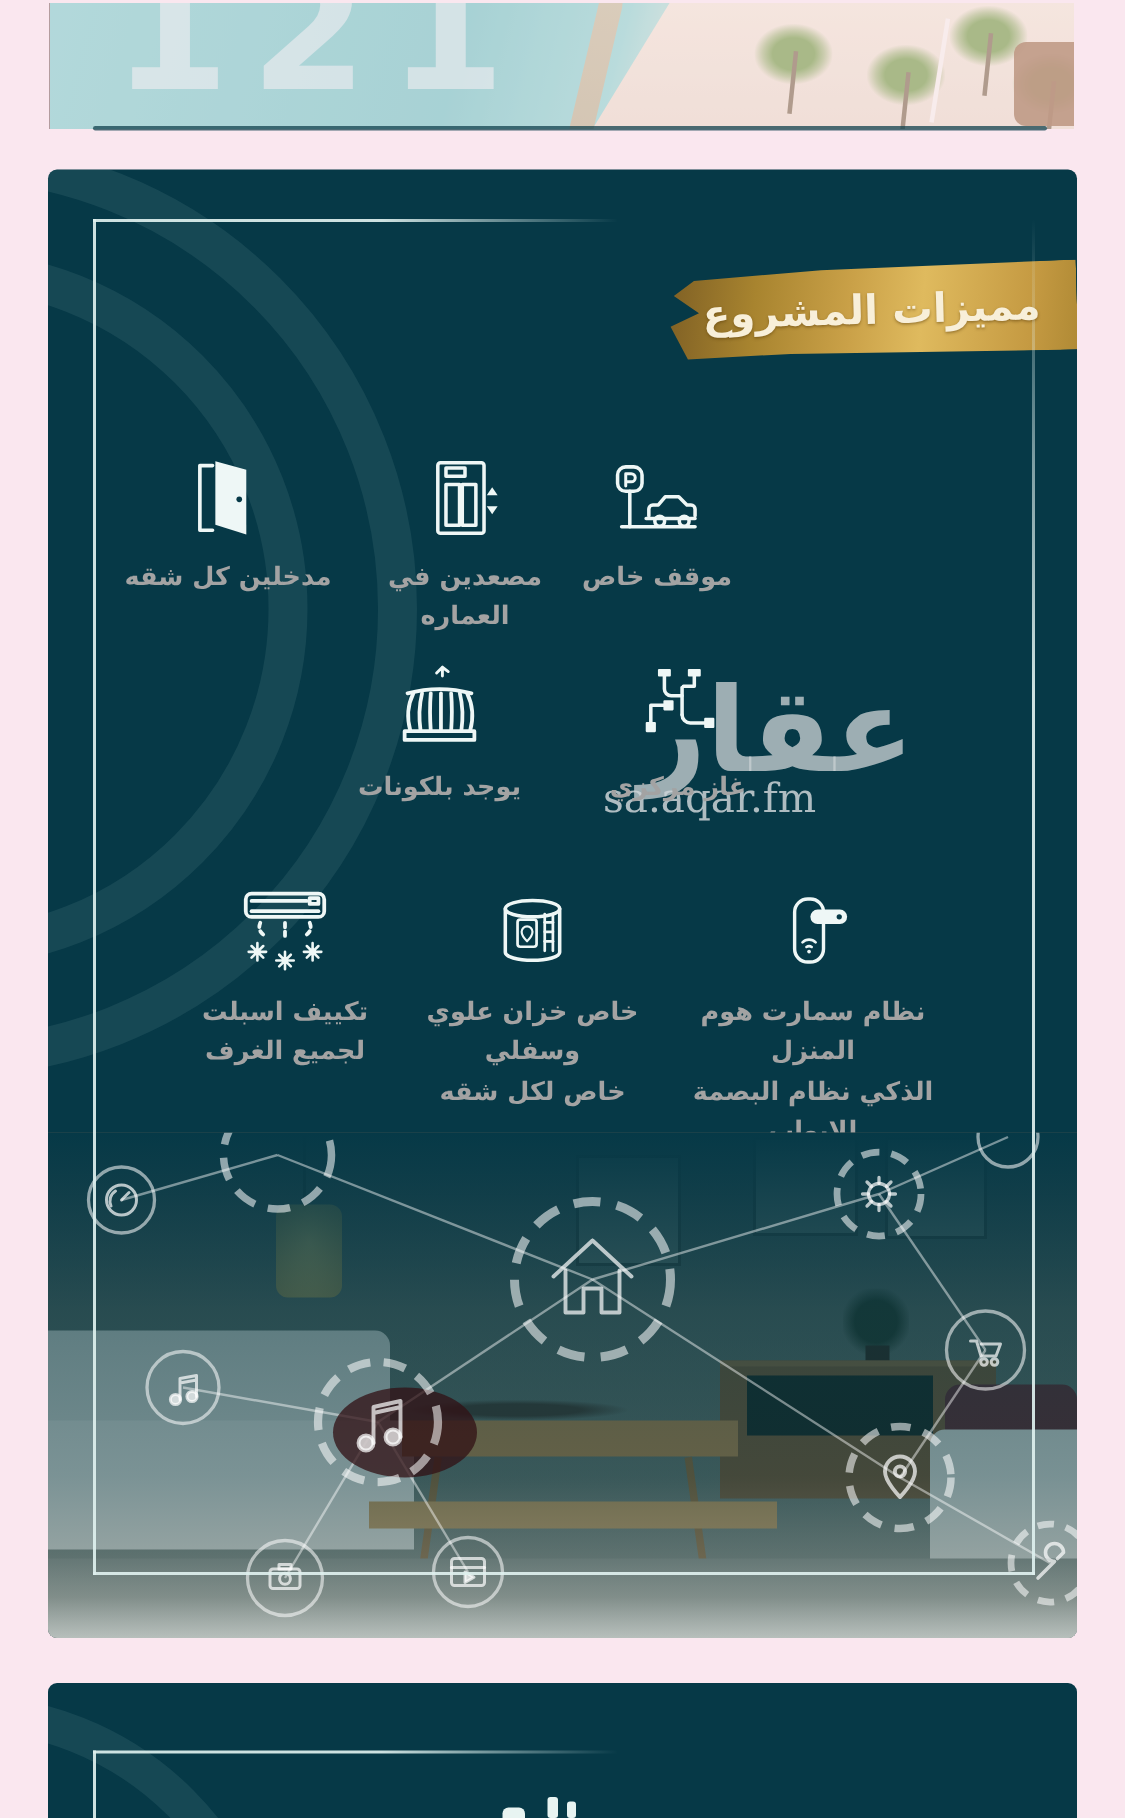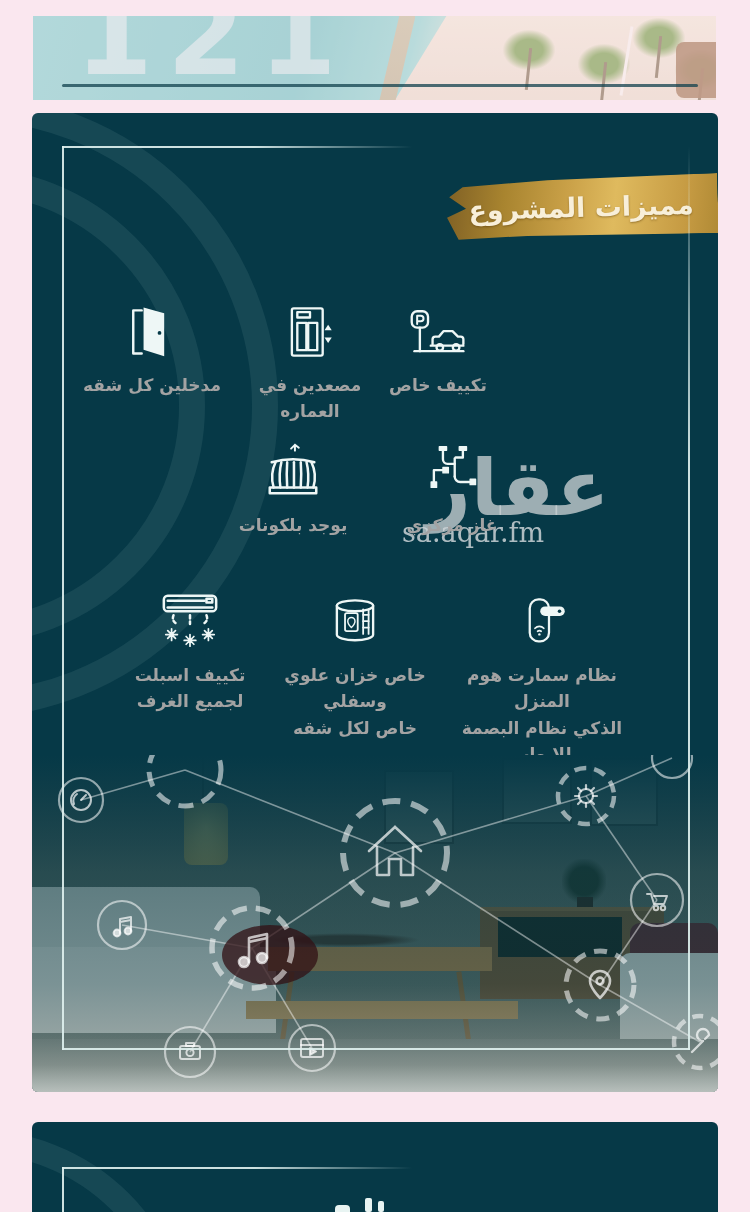--- a/index.html
+++ b/index.html
@@ -1,20 +1,20 @@
 <!DOCTYPE html>
 <html lang="ar"><head>
 <meta charset="utf-8">
 <style>
   html,body{margin:0;padding:0;}
   body{font-family:"DejaVu Sans","Liberation Sans",sans-serif;}
   #stage{position:relative;width:750px;height:1212px;background:#fae7ef;overflow:hidden;}
 
   
-  .hero{position:absolute;left:33px;top:16px;width:683px;height:84px;overflow:hidden;background:#7f1d1d;}
+  .hero{position:absolute;left:33px;top:2px;width:683px;height:84px;overflow:hidden;background:#7f1d1d;}
   .hero .water{position:absolute;inset:0;background:linear-gradient(105deg,#7fd3d0 0%,#6cc8c6 40%,#8ad8d2 55%,#a5ded5 58%);}
   .hero .digits{position:absolute;left:42px;top:-46px;font-size:112px;font-weight:bold;color:rgba(255,255,255,0.52);letter-spacing:14px;font-family:"DejaVu Sans",sans-serif;}
   .hero .sand{position:absolute;right:0;top:0;width:47%;height:100%;background:linear-gradient(180deg,#f1e9d7,#e9decb);clip-path:polygon(16% 0,100% 0,100% 100%,0 100%);}
   .hero .shore{position:absolute;right:44%;top:0;width:36px;height:100%;background:linear-gradient(180deg,#cdb98f,#c2ad82);clip-path:polygon(55% 0,100% 0,45% 100%,0 100%);opacity:.85;}
   .palm{position:absolute;width:52px;height:40px;}
   .palm .fronds{position:absolute;inset:0;background:radial-gradient(ellipse at center,#6f9e42 0 38%,rgba(111,158,66,0.55) 55%,transparent 72%);}
   .palm .trunk{position:absolute;left:24px;top:18px;width:3px;height:42px;background:#7a6a4a;transform:rotate(6deg);}
   .hero .hut{position:absolute;right:-6px;top:26px;width:46px;height:56px;background:#96683f;border-radius:8px 0 0 8px;opacity:.9;}
   .hero .pole{position:absolute;right:88px;top:10px;width:3px;height:70px;background:#f6f4ee;transform:rotate(9deg);}
   .hero .wash{position:absolute;inset:0;background:rgba(250,224,233,0.42);}
@@ -130,21 +130,21 @@
         <svg width="62" height="58" viewBox="0 0 64 64">
           <rect x="3" y="8" width="18" height="18" rx="6"></rect>
           <path d="M9 22 v-9 h4 a3 3 0 0 1 0 6 h-4" stroke-width="2.2"></path>
           <line x1="12" y1="26" x2="12" y2="52"></line>
           <path d="M24 46 h36 M26 44 v-5 a3 3 0 0 1 3 -3 h4 l5 -6 h10 l6 6 h3 a3 3 0 0 1 3 3 v5"></path>
           <circle cx="34" cy="48" r="3.6"></circle>
           <circle cx="52" cy="48" r="3.6"></circle>
           <line x1="6" y1="52" x2="60" y2="52"></line>
         </svg>
       </div>
-      <div class="lbl" dir="rtl">تكييف خاص</div>
+      <div class="lbl" dir="rtl">موقف خاص</div>
     </div>
 
 
 
     <div class="feat" style="left:340px;top:325px;width:160px">
       <div class="ic">
         <svg width="58" height="60" viewBox="0 0 64 64" stroke-width="3.4">
           <path d="M22 6 v12 a5 5 0 0 0 5 5 h8"></path>
           <rect x="18" y="4" width="8" height="4" fill="#eef7f6" stroke-width="1.5"></rect>
           <path d="M44 6 v10 h-8"></path>

